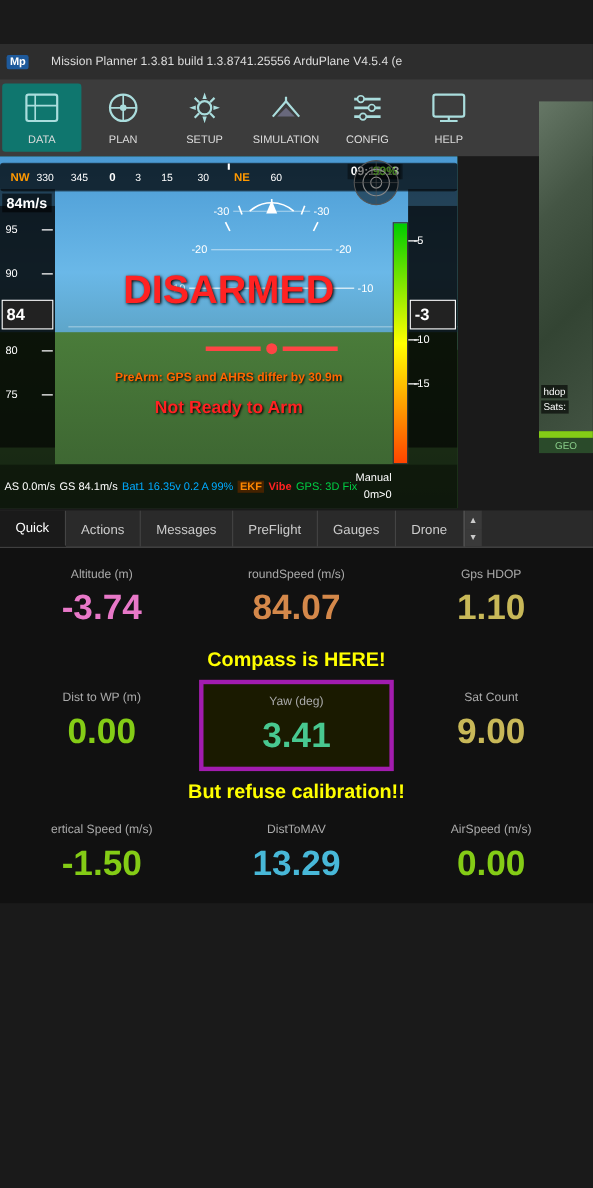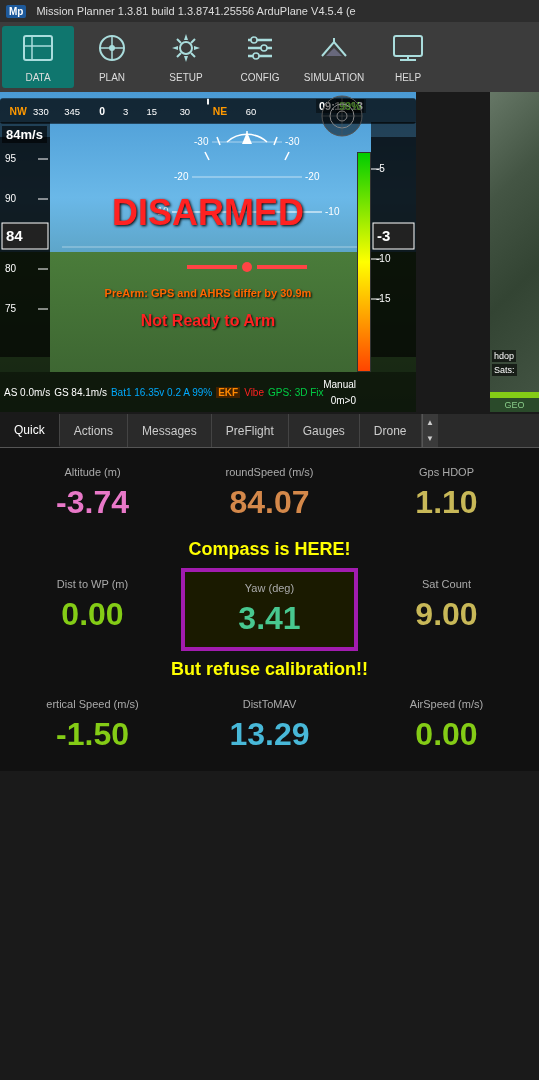--- a/index.html
+++ b/index.html
@@ -13,22 +13,23 @@
     }
 
     
     #titlebar {
       background: #2d2d2d;
       color: #ddd;
       font-size: 11px;
       padding: 3px 6px;
       display: flex;
       align-items: center;
-      gap: 10px;
-      height: 22px;
+      gap: 20px;
+      height: 32px;
+      margin-top: 40px;
     }
     #titlebar .mp-logo {
       background: #1e5a9c;
       color: white;
       font-weight: bold;
       font-size: 10px;
       padding: 1px 3px;
       border-radius: 2px;
     }
 
@@ -195,21 +196,21 @@
       align-items: center;
       padding: 2px 4px;
       gap: 4px;
       flex-wrap: wrap;
     }
     .status-item {
       color: white;
       font-size: 10px;
       white-space: nowrap;
     }
-    .status-item.warn { color: #ff2222; }
+    .status-item.warn { color: #ff2222; font-weight: bold; }
     .status-item.ekf { color: #ff8800; background: #442200; padding: 0 2px; font-weight: bold; }
     .status-item.gps { color: #00cc44; }
     .status-item.bat { color: #00aaff; }
 
     
     .hud-time {
       position: absolute;
       top: 7px;
       right: 50px;
       color: white;
@@ -376,37 +377,37 @@
           <circle cx="16" cy="16" r="6" fill="none" stroke="#add" stroke-width="2"></circle>
           <path d="M16 2 L18 8 L14 8 Z M16 30 L18 24 L14 24 Z M2 16 L8 18 L8 14 Z M30 16 L24 18 L24 14 Z" fill="#add"></path>
           <path d="M7 7 L11 11 M21 21 L25 25 M7 25 L11 21 M21 11 L25 7" stroke="#add" stroke-width="2"></path>
         </svg>
     </span>
     <span>SETUP</span>
   </div>
   <div class="toolbar-btn">
     <span class="tb-icon">
       <svg width="32" height="32" viewBox="0 0 32 32">
+          <path d="M4 24 L16 10 L28 24" fill="none" stroke="#add" stroke-width="2"></path>
+          <path d="M8 24 L16 16 L24 24" fill="#aad" opacity="0.4"></path>
+          <line x1="16" y1="10" x2="16" y2="6" stroke="#add" stroke-width="2"></line>
+        </svg>
+    </span>
+    <span>SIMULATION</span>
+  </div>
+  <div class="toolbar-btn">
+    <span class="tb-icon">
+      <svg width="32" height="32" viewBox="0 0 32 32">
           <path d="M4 8 L28 8 M4 16 L28 16 M4 24 L28 24" stroke="#add" stroke-width="2.5"></path>
           <circle cx="10" cy="8" r="3" fill="#3c3c3c" stroke="#add" stroke-width="1.5"></circle>
           <circle cx="20" cy="16" r="3" fill="#3c3c3c" stroke="#add" stroke-width="1.5"></circle>
           <circle cx="12" cy="24" r="3" fill="#3c3c3c" stroke="#add" stroke-width="1.5"></circle>
         </svg>
     </span>
     <span>CONFIG</span>
-  </div>
-  <div class="toolbar-btn">
-    <span class="tb-icon">
-      <svg width="32" height="32" viewBox="0 0 32 32">
-          <path d="M4 24 L16 10 L28 24" fill="none" stroke="#add" stroke-width="2"></path>
-          <path d="M8 24 L16 16 L24 24" fill="#aad" opacity="0.4"></path>
-          <line x1="16" y1="10" x2="16" y2="6" stroke="#add" stroke-width="2"></line>
-        </svg>
-    </span>
-    <span>SIMULATION</span>
   </div>
   <div class="toolbar-btn">
     <span class="tb-icon">
       <svg width="32" height="32" viewBox="0 0 32 32">
           <rect x="2" y="4" width="28" height="20" rx="2" fill="none" stroke="#add" stroke-width="2"></rect>
           <line x1="8" y1="28" x2="24" y2="28" stroke="#add" stroke-width="2"></line>
           <line x1="16" y1="24" x2="16" y2="28" stroke="#add" stroke-width="2"></line>
         </svg>
     </span>
     <span>HELP</span>

